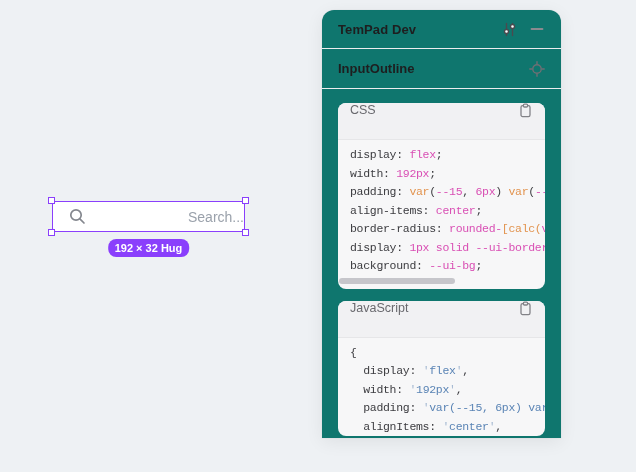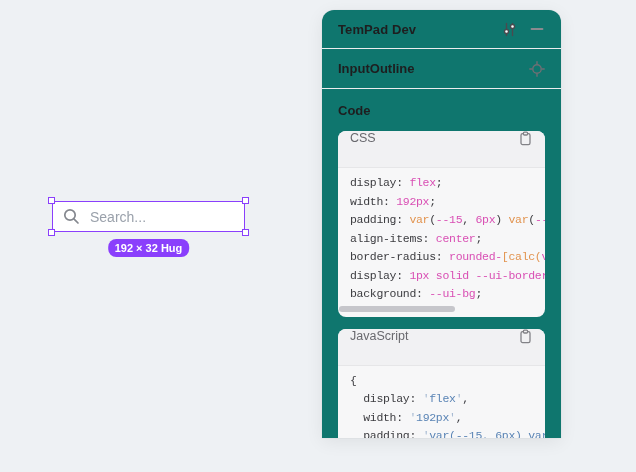--- a/index.html
+++ b/index.html
@@ -14,22 +14,23 @@
   
   .selection {
     position: absolute; left: 52px; top: 201px; width: 193px; height: 31px;
   }
   .search-input {
     position: absolute; inset: 0;
     background: #ffffff;
     border: 1px solid #d9dce0;
     border-radius: 4px;
     display: flex; align-items: center; gap: 9px;
-    padding-left: 9px;
+    padding-left: 15px;
     overflow: hidden;
+    justify-content: space-between;
   }
   .search-input .placeholder { color: #9aa1ab; font-size: 14px; }
   .search-input svg { color: #84878e; flex: 0 0 auto; }
   .sel-outline {
     position: absolute; inset: 0;
     border: 1.5px solid var(--accent);
     pointer-events: none;
   }
   .handle {
     position: absolute; width: 7px; height: 7px;
@@ -145,21 +146,20 @@
         <circle cx="8" cy="8" r="4.2"></circle>
         <line x1="8" y1="0.8" x2="8" y2="3"></line>
         <line x1="8" y1="13" x2="8" y2="15.2"></line>
         <line x1="0.8" y1="8" x2="3" y2="8"></line>
         <line x1="13" y1="8" x2="15.2" y2="8"></line>
       </svg>
     </span>
   </div>
 
   <div class="code-section">
-    <div class="section-label">Code</div>
 
     <div class="code-block">
       <div class="code-block-header">
         <span class="code-block-label">CSS</span>
         <span class="icon-btn copy-btn">
           <svg width="15" height="15" viewBox="0 0 15 15" fill="none" stroke="currentColor" stroke-width="1.3" stroke-linejoin="round">
             <rect x="3" y="2.6" width="9" height="11" rx="1.6"></rect>
             <rect x="5.4" y="1.2" width="4.2" height="2.8" rx="1" fill="#f1f1f3"></rect>
           </svg>
         </span>

